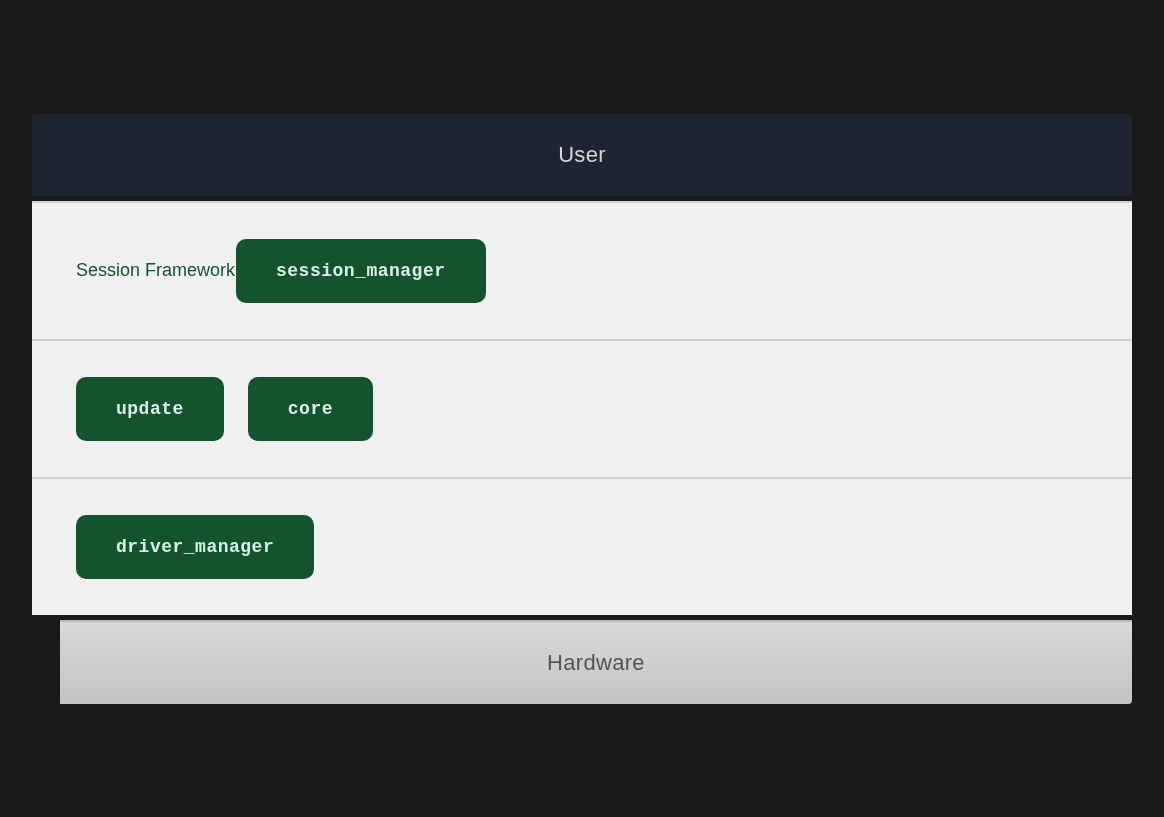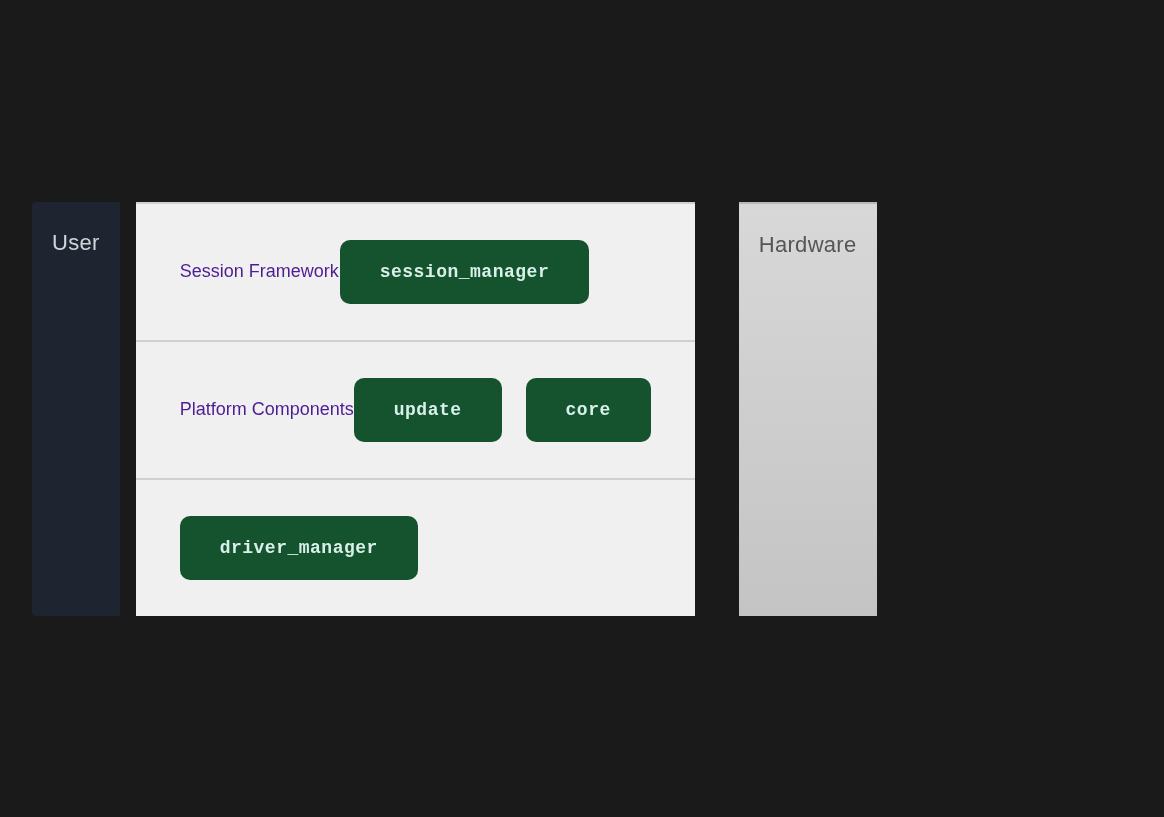--- a/index.html
+++ b/index.html
@@ -9,22 +9,22 @@
       display: flex;
       align-items: center;
       justify-content: center;
       min-height: 817px;
       font-family: -apple-system, BlinkMacSystemFont, 'Segoe UI', sans-serif;
     }
 
     .diagram-wrapper {
       width: 1100px;
       display: flex;
-      flex-direction: row;
-      gap: 16px;
+      flex-direction: column;
+      gap: 5px;
       border-radius: 4px;
       overflow: hidden;
     }
 
     
     .user-bar {
       background: #1e2530;
       color: #d0d4db;
       font-size: 22px;
       font-weight: 400;
@@ -37,21 +37,21 @@
     .row {
       background: #f0f0f0;
       display: flex;
       align-items: center;
       padding: 36px 44px;
       border-top: 2px solid #d0d0d0;
       gap: 0;
     }
 
     .row-label {
-      color: #4c1d95;
+      color: #14532d;
       font-size: 18px;
       font-weight: 400;
       line-height: 1.35;
       min-width: 160px;
       flex-shrink: 0;
     }
 
     .row-components {
       display: flex;
       flex-direction: row;
@@ -95,22 +95,20 @@
 
   <div id="rows-container">
       <div class="row">
         <div class="row-label">Session
 Framework</div>
         <div class="row-components">
           <div class="component-chip">session_manager</div>
         </div>
       </div>
       <div class="row">
-        <div class="row-label">Platform
-Components</div>
         <div class="row-components">
           <div class="component-chip">update</div>
           <div class="component-chip">core</div>
         </div>
       </div>
       <div class="row">
         <div class="row-components">
           <div class="component-chip">driver_manager</div>
         </div>
       </div>

